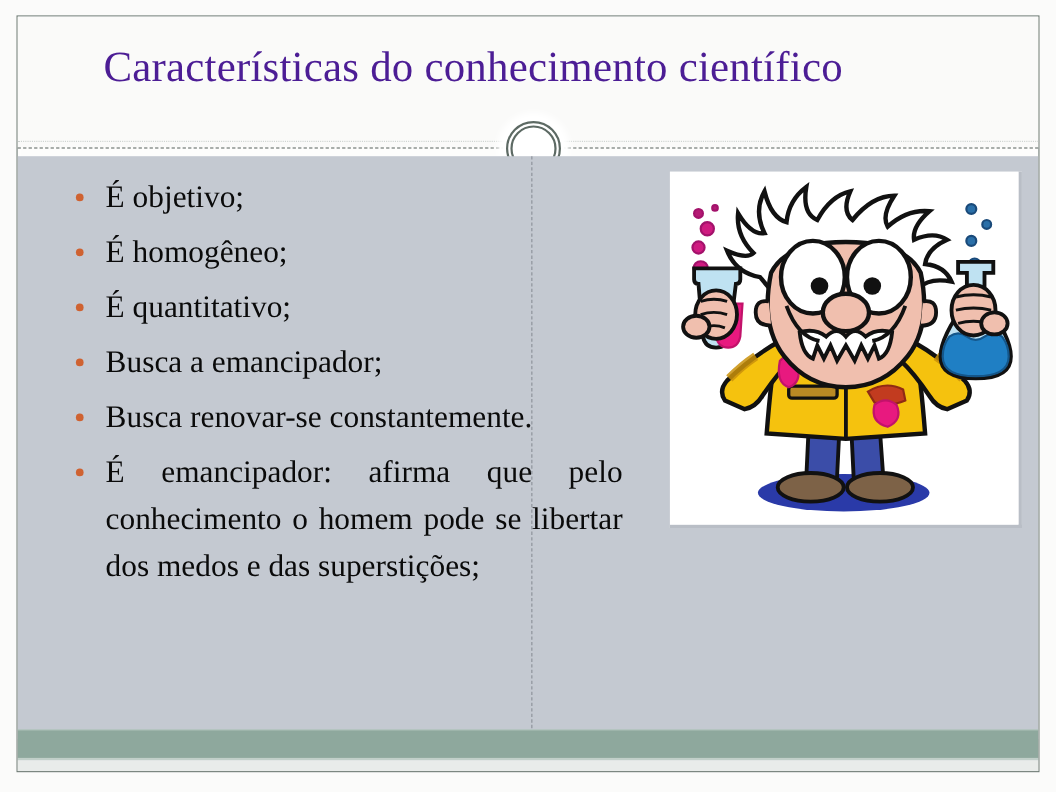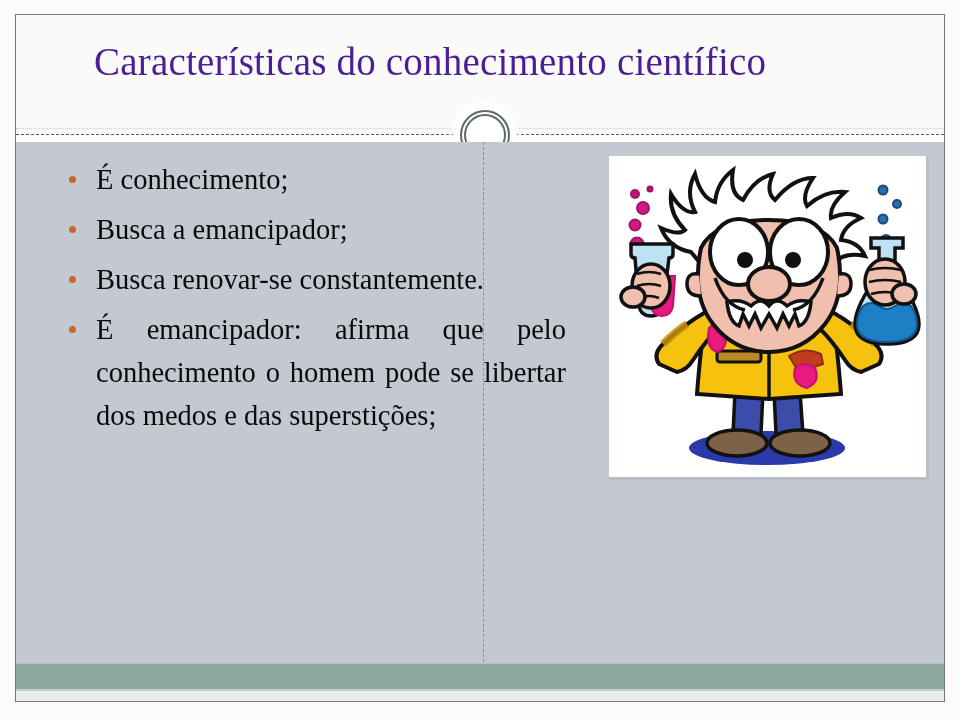--- a/index.html
+++ b/index.html
@@ -224,21 +224,29 @@
     <div class="ring-outer"></div>
     <div class="ring-inner"></div>
   </div>
 
   <div class="content-band">
     <div class="vertical-dashed"></div>
 
     <ul class="bullet-list">
       <li class="bullet-item short">
         <span class="bullet-dot"></span>
-        <span>É conhecimento;</span>
+        <span>É objetivo;</span>
+      </li>
+      <li class="bullet-item short">
+        <span class="bullet-dot"></span>
+        <span>É homogêneo;</span>
+      </li>
+      <li class="bullet-item short">
+        <span class="bullet-dot"></span>
+        <span>É quantitativo;</span>
       </li>
       <li class="bullet-item short">
         <span class="bullet-dot"></span>
         <span>Busca a emancipador;</span>
       </li>
       <li class="bullet-item">
         <span class="bullet-dot"></span>
         <span>Busca renovar-se constantemente.</span>
       </li>
       <li class="bullet-item">

